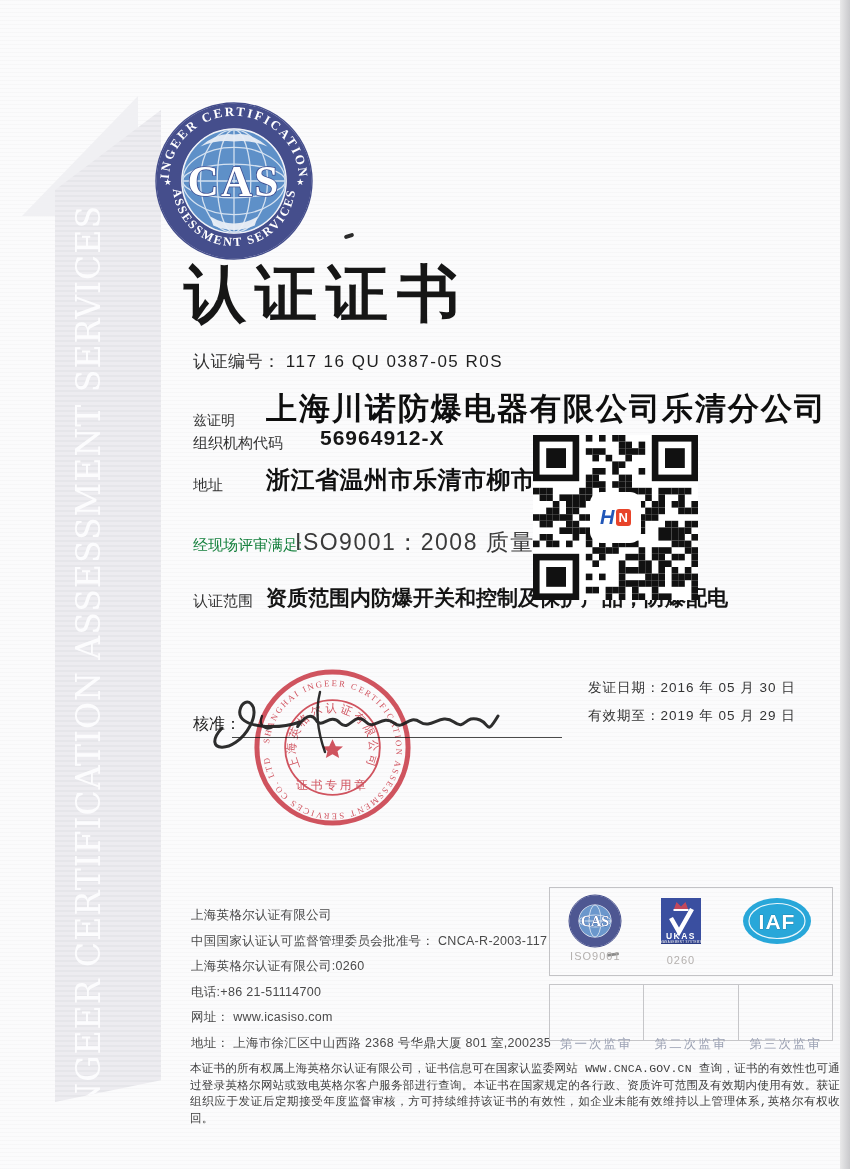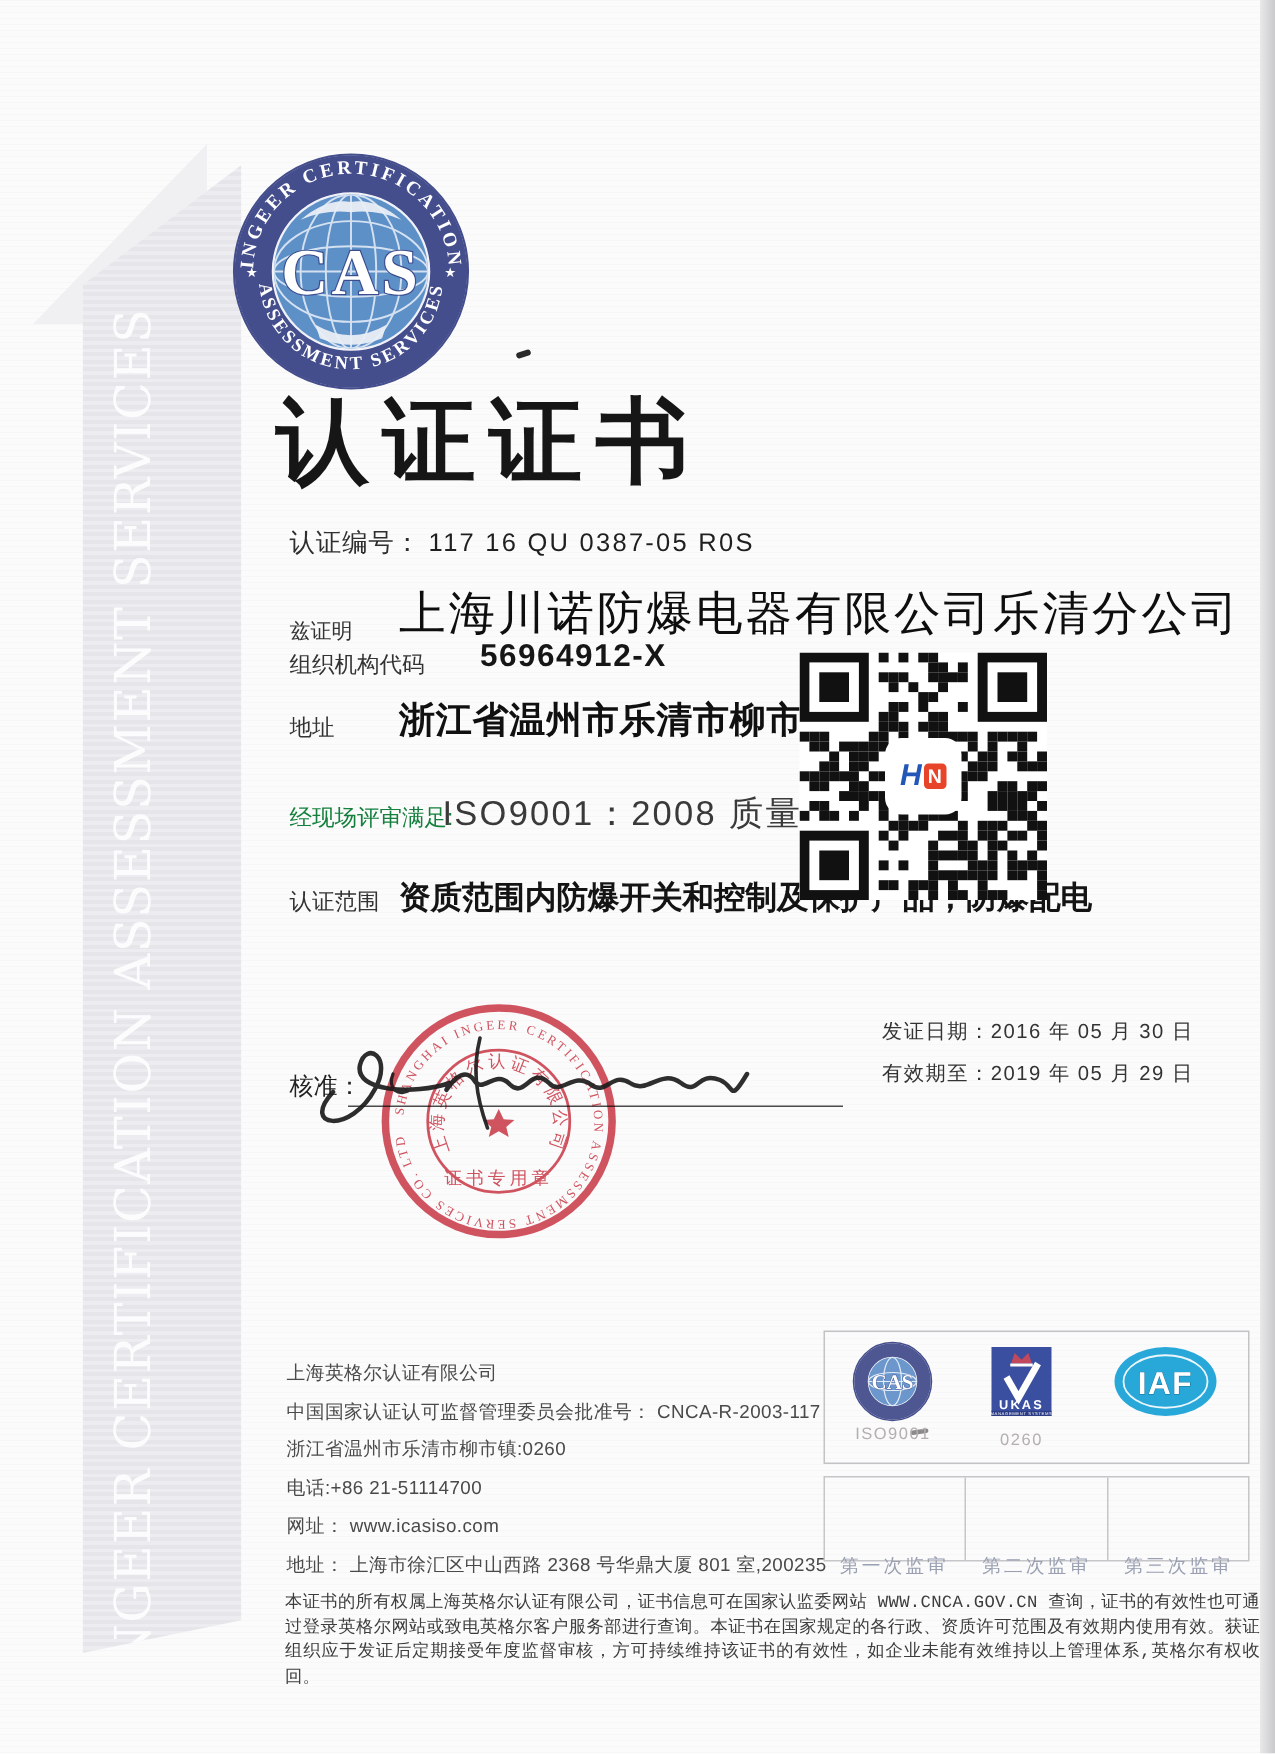--- a/index.html
+++ b/index.html
@@ -32,21 +32,21 @@
   .cas-seal{left:155px;top:102px;width:158px;height:158px;}
   .ink-dot{left:344px;top:234px;width:10px;height:4px;background:#2b2b2b;border-radius:2px;transform:rotate(-18deg);}
   
   .page-title{left:184px;top:252px;font-size:62px;font-weight:700;letter-spacing:9px;color:#161616;
     font-family:Liberation Serif, serif;}
   
   .row-label{color:#2e2e2e;}
   .cert-no{left:193px;top:350px;font-size:17px;color:#2a2a2a;letter-spacing:0.5px;}
   .cert-no .val{letter-spacing:1.5px;color:#1f1f1f;}
   .certify-label{left:193px;top:412px;font-size:14px;color:#333;}
-  .company-name{left:266px;top:388px;font-size:31px;font-weight:400;letter-spacing:2px;color:#0e0e0e;
+  .company-name{left:266px;top:388px;font-size:31px;font-weight:700;letter-spacing:2px;color:#0e0e0e;
     font-family:"Liberation Serif","DejaVu Serif",serif;}
   .orgcode-label{left:193px;top:434px;font-size:15px;color:#333;}
   .orgcode-value{left:320px;top:426px;font-size:21px;font-weight:600;letter-spacing:1px;color:#161616;}
   .addr-label{left:193px;top:476px;font-size:15px;color:#333;}
   .addr-value{left:266px;top:464px;font-size:24px;font-weight:700;letter-spacing:0.5px;color:#101010;
     font-family:"Liberation Serif","DejaVu Serif",serif;}
   .std-label{left:193px;top:536px;font-size:15px;color:#15803d;}
   .std-value{left:295px;top:527px;font-size:23px;letter-spacing:1.5px;color:#3a3a3a;}
   .scope-label{left:193px;top:592px;font-size:15px;color:#333;}
   .scope-text{left:266px;top:584px;width:470px;font-size:21px;font-weight:700;line-height:29px;
@@ -414,21 +414,21 @@
     <span>发证日期：</span><span>2016 年 05 月 30 日</span>
   </div>
   <div>
     <span>有效期至：</span><span>2019 年 05 月 29 日</span>
   </div>
 </div>
 
 <div class="abs issuer">
   <div>上海英格尔认证有限公司</div>
   <div>中国国家认证认可监督管理委员会批准号： CNCA-R-2003-117</div>
-  <div>浙江省温州市乐清市柳市镇:0260</div>
+  <div>上海英格尔认证有限公司:0260</div>
   <div>电话:+86 21-51114700</div>
   <div>网址： www.icasiso.com</div>
   <div>地址： 上海市徐汇区中山西路 2368 号华鼎大厦 801 室,200235</div>
 </div>
 <div class="abs dash-artifact"></div>
 
 <div class="abs accred-box">
   <div class="accred-item">
     <svg width="54" height="54" viewBox="0 0 54 54">
       <circle cx="27" cy="27" r="26" fill="#f2f4f8" stroke="#454e8c" stroke-width="1"></circle>

